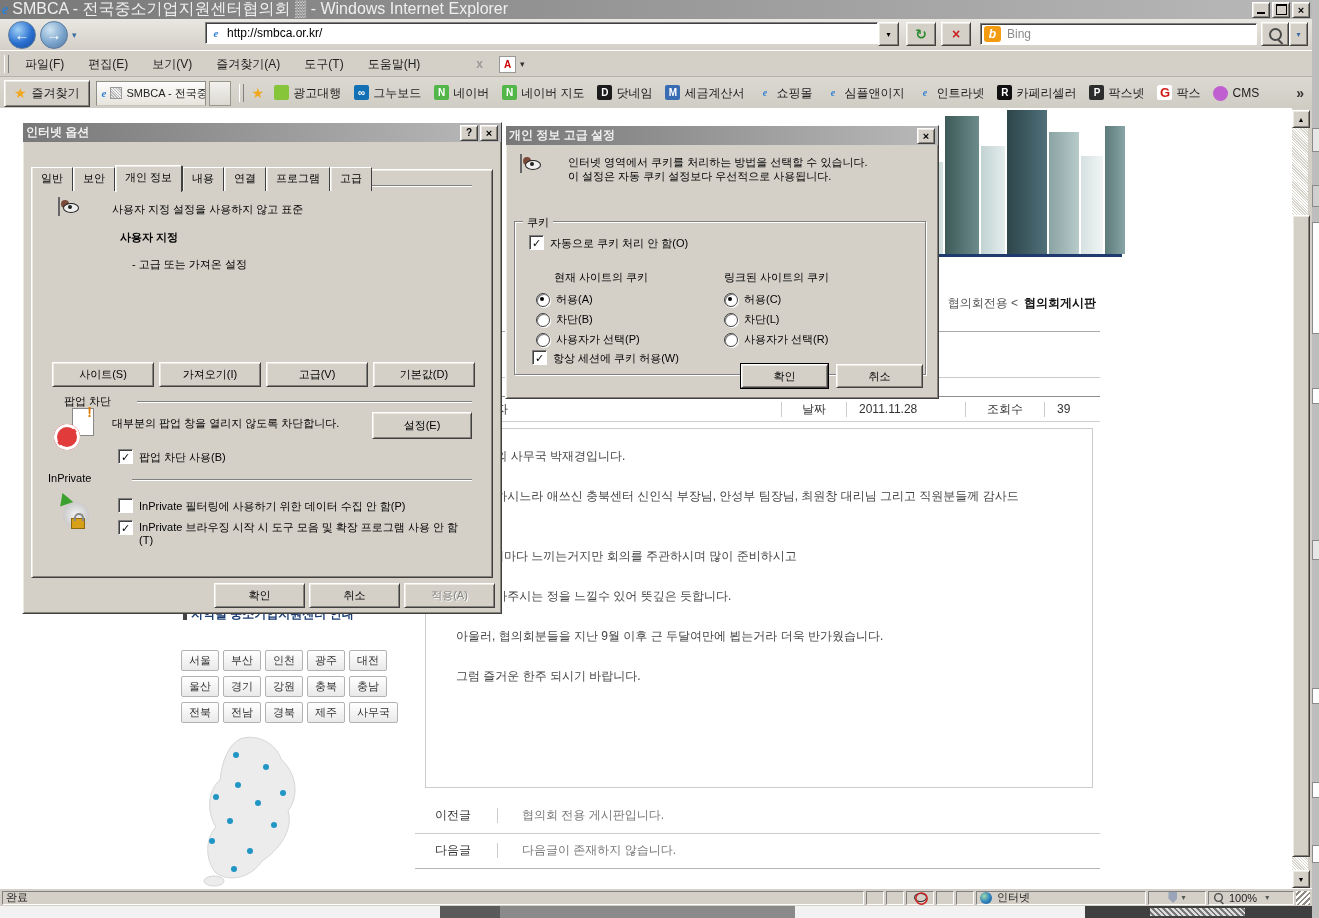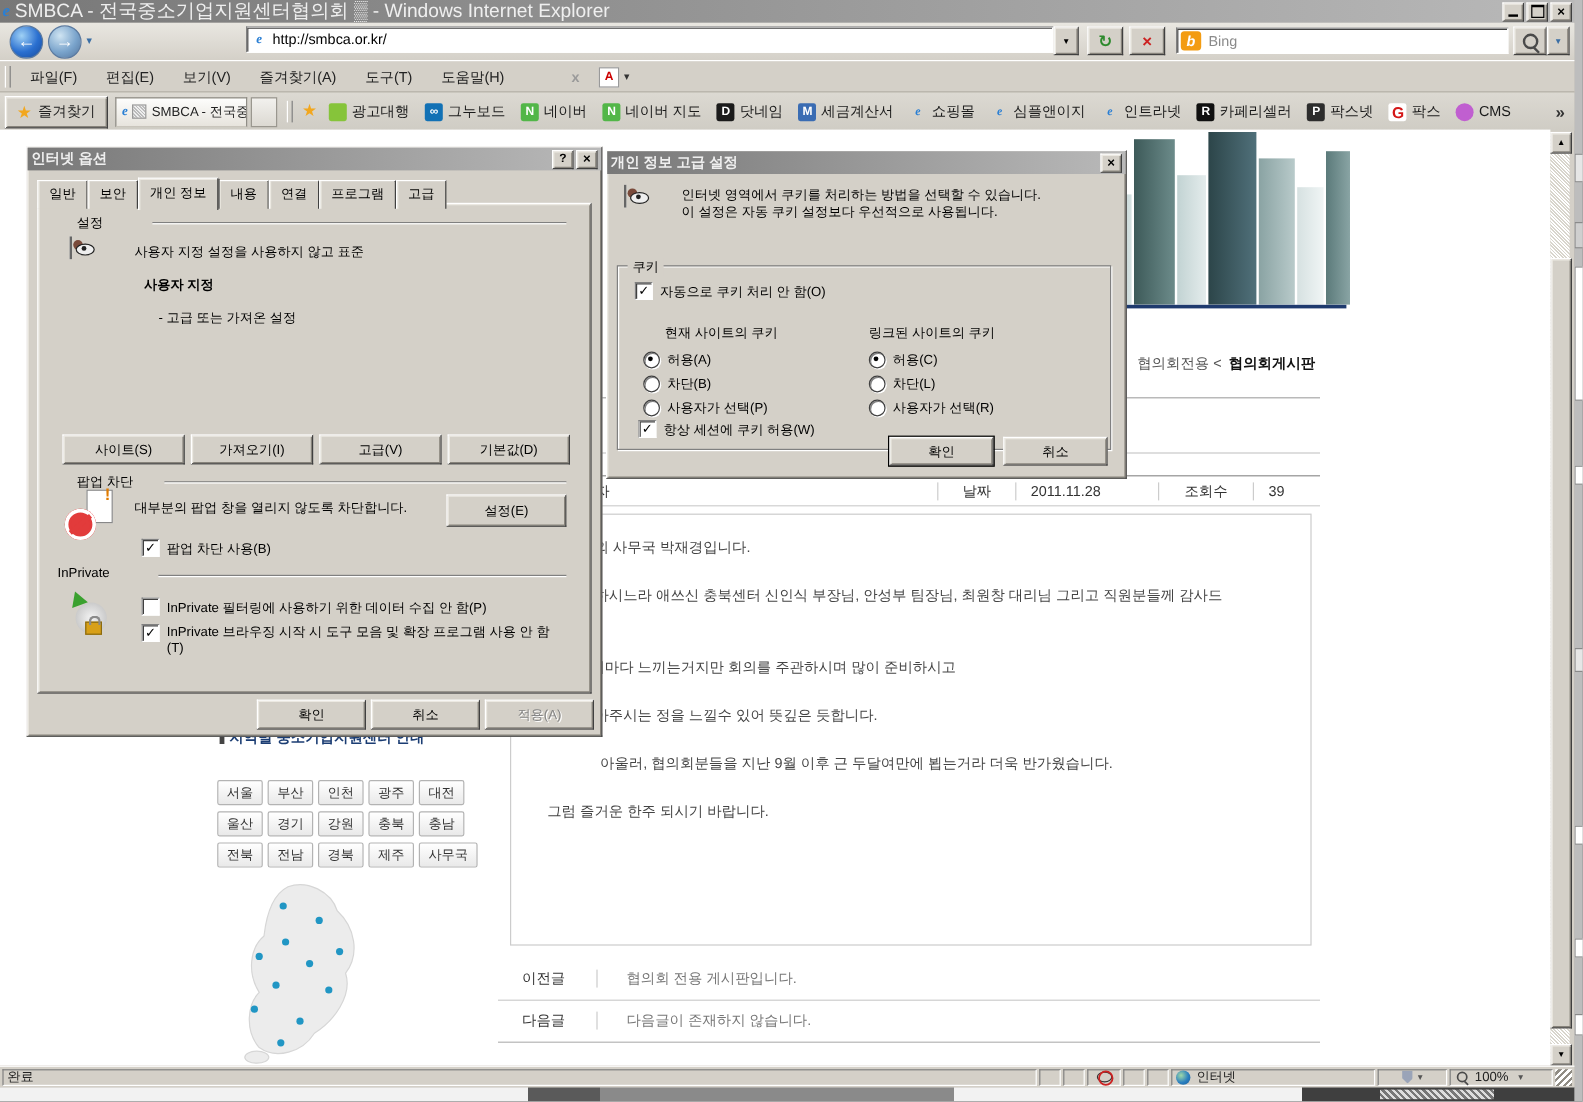--- a/index.html
+++ b/index.html
@@ -61,21 +61,21 @@
   .menu-item{font-size:12px;color:#222;padding:3px 12px;}
   #menubar .x-dim{color:#9a9a9a;font-size:12px;font-weight:bold;margin-left:44px;}
   .pdf-ico{width:15px;height:15px;background:#fff;border:1px solid #999;color:#c00;font-size:10px;font-weight:bold;display:flex;align-items:center;justify-content:center;margin-left:16px;}
 
   #favbar{left:0;top:76px;width:1312px;height:32px;display:flex;align-items:center;border-top:1px solid #b5b1a8;background:linear-gradient(#dcd9d2,#cfccc4);}
   .star{color:#f2a71e;font-size:14px;}
   #favbtn{display:flex;align-items:center;gap:5px;font-size:12px;color:#222;padding:4px 9px;margin-left:4px;}
   #tab-active{width:110px;height:25px;display:flex;align-items:center;gap:4px;background:linear-gradient(#fdfdfc,#e7e4dd);border:1px solid #8f8d86;border-bottom-color:#c9c5bc;padding:0 5px;box-sizing:border-box;font-size:11px;color:#222;overflow:hidden;}
   .pat-box{width:10px;height:10px;background:repeating-linear-gradient(45deg,#bbb 0 1px,#eee 1px 2px);border:1px solid #999;flex:0 0 10px;}
   #tab-stub{width:20px;height:23px;background:linear-gradient(#f2f1ee,#dcd9d2);border:1px solid #9a978f;}
-  .fav-link{display:flex;align-items:center;gap:4px;font-size:12px;color:#1a1a1a;margin-right:13px;}
+  .fav-link{display:flex;align-items:flex-start;gap:4px;font-size:12px;color:#1a1a1a;margin-right:13px;}
   .fav-ico{width:15px;height:15px;display:flex;align-items:center;justify-content:center;font-size:10px;font-weight:bold;border-radius:2px;flex:0 0 15px;}
   .fav-ico.round{border-radius:50%;}
   #fav-more{margin-left:auto;margin-right:8px;font-size:14px;color:#333;font-weight:bold;}
 
   
   #content{left:0;top:108px;width:1292px;height:780px;background:#fff;overflow:hidden;}
   #buildings{left:895px;top:2px;width:230px;height:144px;overflow:hidden;}
   .tower{position:absolute;bottom:0;}
   #navyline{left:933px;top:146px;width:189px;height:3px;background:#1e3a6e;}
   #breadcrumb{left:840px;top:187px;width:256px;text-align:right;font-size:12px;color:#555;}
@@ -322,21 +322,21 @@
         <span style="width:78px;text-align:center;">조회수</span>
         <span class="psep"></span>
         <span style="width:55px;padding-left:12px;box-sizing:border-box;">39</span>
       </div>
 
       <div id="postbox" class="abs">
         <p>가 협희외 사무국 박재경입니다.</p>
         <p style="margin-top:26px;">의 주관하시느라 애쓰신 충북센터 신인식 부장님, 안성부 팀장님, 최원창 대리님 그리고 직원분들께 감사드</p>
         <p style="margin-top:46px;">방문할때마다 느끼는거지만 회의를 주관하시며 많이 준비하시고</p>
         <p style="margin-top:26px;">하게 맞아주시는 정을 느낄수 있어 뜻깊은 듯합니다.</p>
-        <p style="margin-top:26px;margin-left:44px;">아울러, 협의회분들을 지난 9월 이후 근 두달여만에 뵙는거라 더욱 반가웠습니다.</p>
+        <p style="margin-top:26px;">아울러, 협의회분들을 지난 9월 이후 근 두달여만에 뵙는거라 더욱 반가웠습니다.</p>
         <p style="margin-top:26px;">그럼 즐거운 한주 되시기 바랍니다.</p>
       </div>
 
       <div class="prow abs" style="top:690px;">
         <span class="plab">이전글</span>
         <span class="psep"></span>
         <span class="ptxt">협의회 전용 게시판입니다.</span>
       </div>
       <div class="prow abs" style="top:725px;border-bottom-color:#b5b5b5;">
         <span class="plab">다음글</span>
@@ -431,21 +431,21 @@
       <span class="dt">인터넷 옵션</span>
       <span class="tb-btn raised">
           <b>?</b>
         </span>
       <span class="tb-btn raised" style="margin-left:2px;">
           <span class="glyph-close">×</span>
         </span>
     </div>
     <div style="position:relative;height:471px;">
 
-      <div class="abs" style="left:8px;top:6px;display:flex;z-index:4;">
+      <div class="abs" style="left:8px;top:23px;display:flex;z-index:4;">
         <span class="tab">일반</span>
         <span class="tab">보안</span>
         <span class="tab active">개인 정보</span>
         <span class="tab">내용</span>
         <span class="tab">연결</span>
         <span class="tab">프로그램</span>
         <span class="tab">고급</span>
       </div>
 
       <div id="tabpage" class="abs" style="left:8px;top:27px;width:460px;height:407px;">

